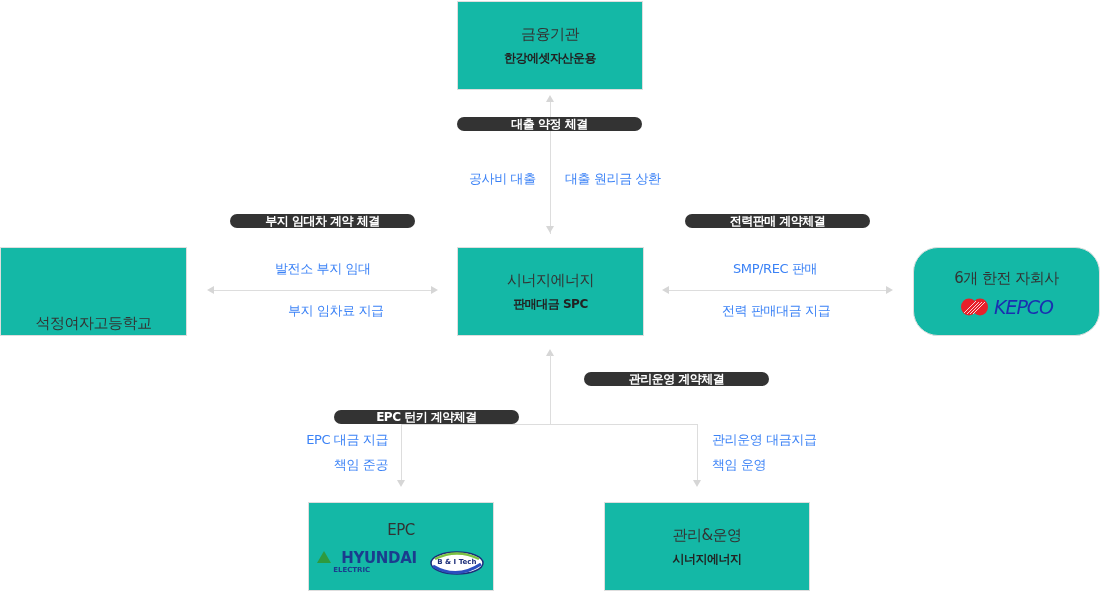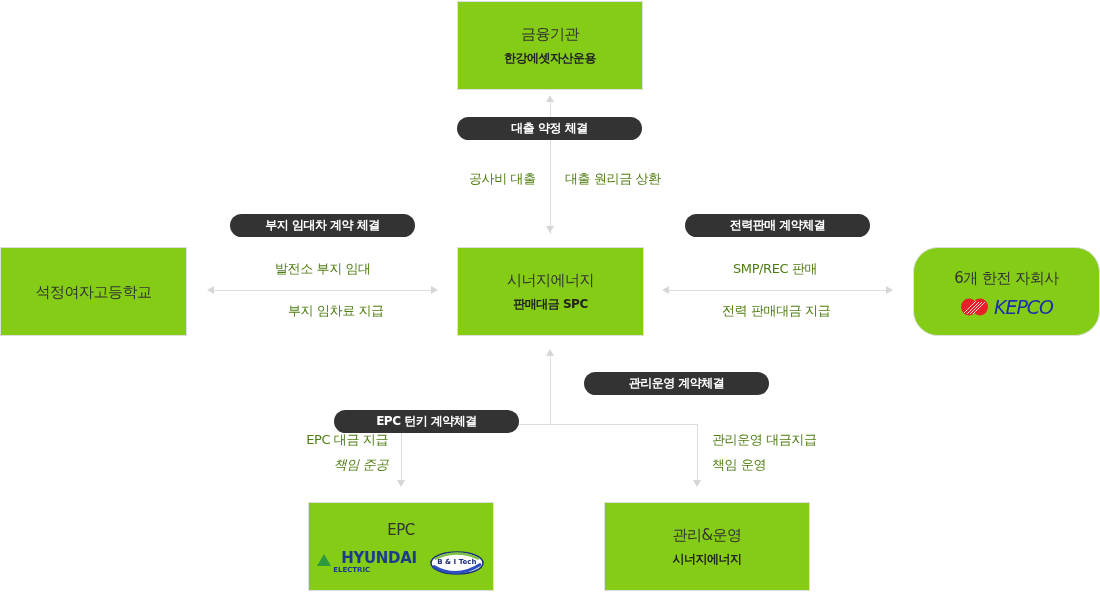--- a/index.html
+++ b/index.html
@@ -2,70 +2,70 @@
 <html><head>
 <meta charset="utf-8">
 <style>
   * { box-sizing: border-box; margin: 0; padding: 0; }
   html, body { width: 1100px; height: 592px; background: #ffffff; overflow: hidden; }
   body { position: relative; font-family: "DejaVu Sans", "Liberation Sans", sans-serif; color: #333333; }
 
   .box {
     position: absolute;
     border: 1px solid #dedede;
-    background: #84cc16;
+    background: #14b8a6;
     display: flex; flex-direction: column; align-items: center; justify-content: center;
     text-align: center;
   }
   .box .l1 { font-size: 15px; color: #333; line-height: 24px; letter-spacing: -0.5px; }
   .box .l2 { font-size: 12px; color: #222; font-weight: bold; line-height: 24px; letter-spacing: -0.5px; }
 
   .pill {
     position: absolute;
-    height: 23px;
+    height: 14px;
     background: #333333;
     border-radius: 15px;
     color: #ffffff;
     font-size: 12px;
     font-weight: bold;
     display: flex; align-items: center; justify-content: center;
     letter-spacing: -0.5px;
   }
 
-  .lbl { position: absolute; font-size: 13px; color: #4d7c0f; white-space: nowrap; letter-spacing: -0.4px; line-height: 18px; }
+  .lbl { position: absolute; font-size: 13px; color: #3b82f6; white-space: nowrap; letter-spacing: -0.4px; line-height: 18px; }
 
   .hline { position: absolute; height: 1px; background: #dddddd; }
   .vline { position: absolute; width: 1px; background: #dddddd; }
   .arr { position: absolute; width: 0; height: 0; }
   .arr.up    { border-left: 4px solid transparent; border-right: 4px solid transparent; border-bottom: 7px solid #d6d6d6; }
   .arr.down  { border-left: 4px solid transparent; border-right: 4px solid transparent; border-top: 7px solid #d6d6d6; }
   .arr.left  { border-top: 4px solid transparent; border-bottom: 4px solid transparent; border-right: 7px solid #d6d6d6; }
   .arr.right { border-top: 4px solid transparent; border-bottom: 4px solid transparent; border-left: 7px solid #d6d6d6; }
 
   .logo-row { display: flex; align-items: center; justify-content: center; gap: 12px; margin-top: 8px; }
   .kepco { display: flex; align-items: center; gap: 4px; margin-top: 6px; }
   .kepco-mark { width: 30px; height: 18px; position: relative; }
   .kepco-text { font-family: "DejaVu Sans", sans-serif; font-weight: normal; font-size: 19px; color: #1a2fb0; letter-spacing: -1px; font-style: italic; }
   .hyundai { display: flex; flex-direction: column; align-items: flex-start; line-height: 1; }
-  .hyundai-top { display: flex; align-items: flex-end; gap: 10px; }
+  .hyundai-top { display: flex; align-items: flex-start; gap: 10px; }
   .hyundai-tri { width: 0; height: 0; border-left: 7px solid transparent; border-right: 7px solid transparent; border-bottom: 12px solid #2e9a3e; }
   .hyundai-name { font-family: "DejaVu Sans", sans-serif; font-weight: bold; font-size: 15px; color: #1b3c8e; letter-spacing: -0.3px; }
   .hyundai-sub { font-family: "DejaVu Sans", sans-serif; font-weight: bold; font-size: 7px; color: #1b3c8e; margin-left: 16px; margin-top: 1px; }
   .bitech { width: 56px; height: 26px; position: relative; }
   .bitech-text { position: absolute; left: 0; right: 0; top: 8px; text-align: center; font-size: 7px; font-weight: bold; color: #1c2f7a; font-family: "DejaVu Sans", sans-serif; }
 </style>
 </head>
 <body>
 
 <div class="box" style="left:457px; top:1px; width:186px; height:89px;">
   <div class="l1">금융기관</div>
   <div class="l2">한강에셋자산운용</div>
 </div>
 
-<div class="box" style="left:0px; top:247px; width:187px; height:89px;">
+<div class="box" style="left:0px; top:247px; width:187px; height:89px;justify-content:flex-end;">
   <div class="l1">석정여자고등학교</div>
 </div>
 
 <div class="box" style="left:457px; top:247px; width:187px; height:89px;">
   <div class="l1">시너지에너지</div>
   <div class="l2">판매대금 SPC</div>
 </div>
 
 <div class="box" style="left:913px; top:247px; width:187px; height:89px;border-radius:25px;">
   <div class="l1">6개 한전 자회사</div>
@@ -134,15 +134,15 @@
 <div class="hline" style="left:401px; top:424px; width:297px;"></div>
 <div class="vline" style="left:401px; top:424px; height:58px;"></div>
 <div class="arr down" style="left:397px; top:480px;"></div>
 <div class="vline" style="left:697px; top:424px; height:58px;"></div>
 <div class="arr down" style="left:693px; top:480px;"></div>
 
 <div class="pill" style="left:334px; top:372px; width:185px;margin-top:38px;">EPC 턴키 계약체결</div>
 <div class="pill" style="left:584px; top:372px; width:185px;">관리운영 계약체결</div>
 
 <div class="lbl" style="right:712px; top:431px; text-align:center;">EPC 대금 지급</div>
-<div class="lbl" style="right:712px; top:456px; text-align:right;font-style:italic;">책임 준공</div>
+<div class="lbl" style="right:712px; top:456px; text-align:right;">책임 준공</div>
 <div class="lbl" style="left:712px; top:431px;">관리운영 대금지급</div>
 <div class="lbl" style="left:712px; top:456px;">책임 운영</div>
 
 </body></html>

